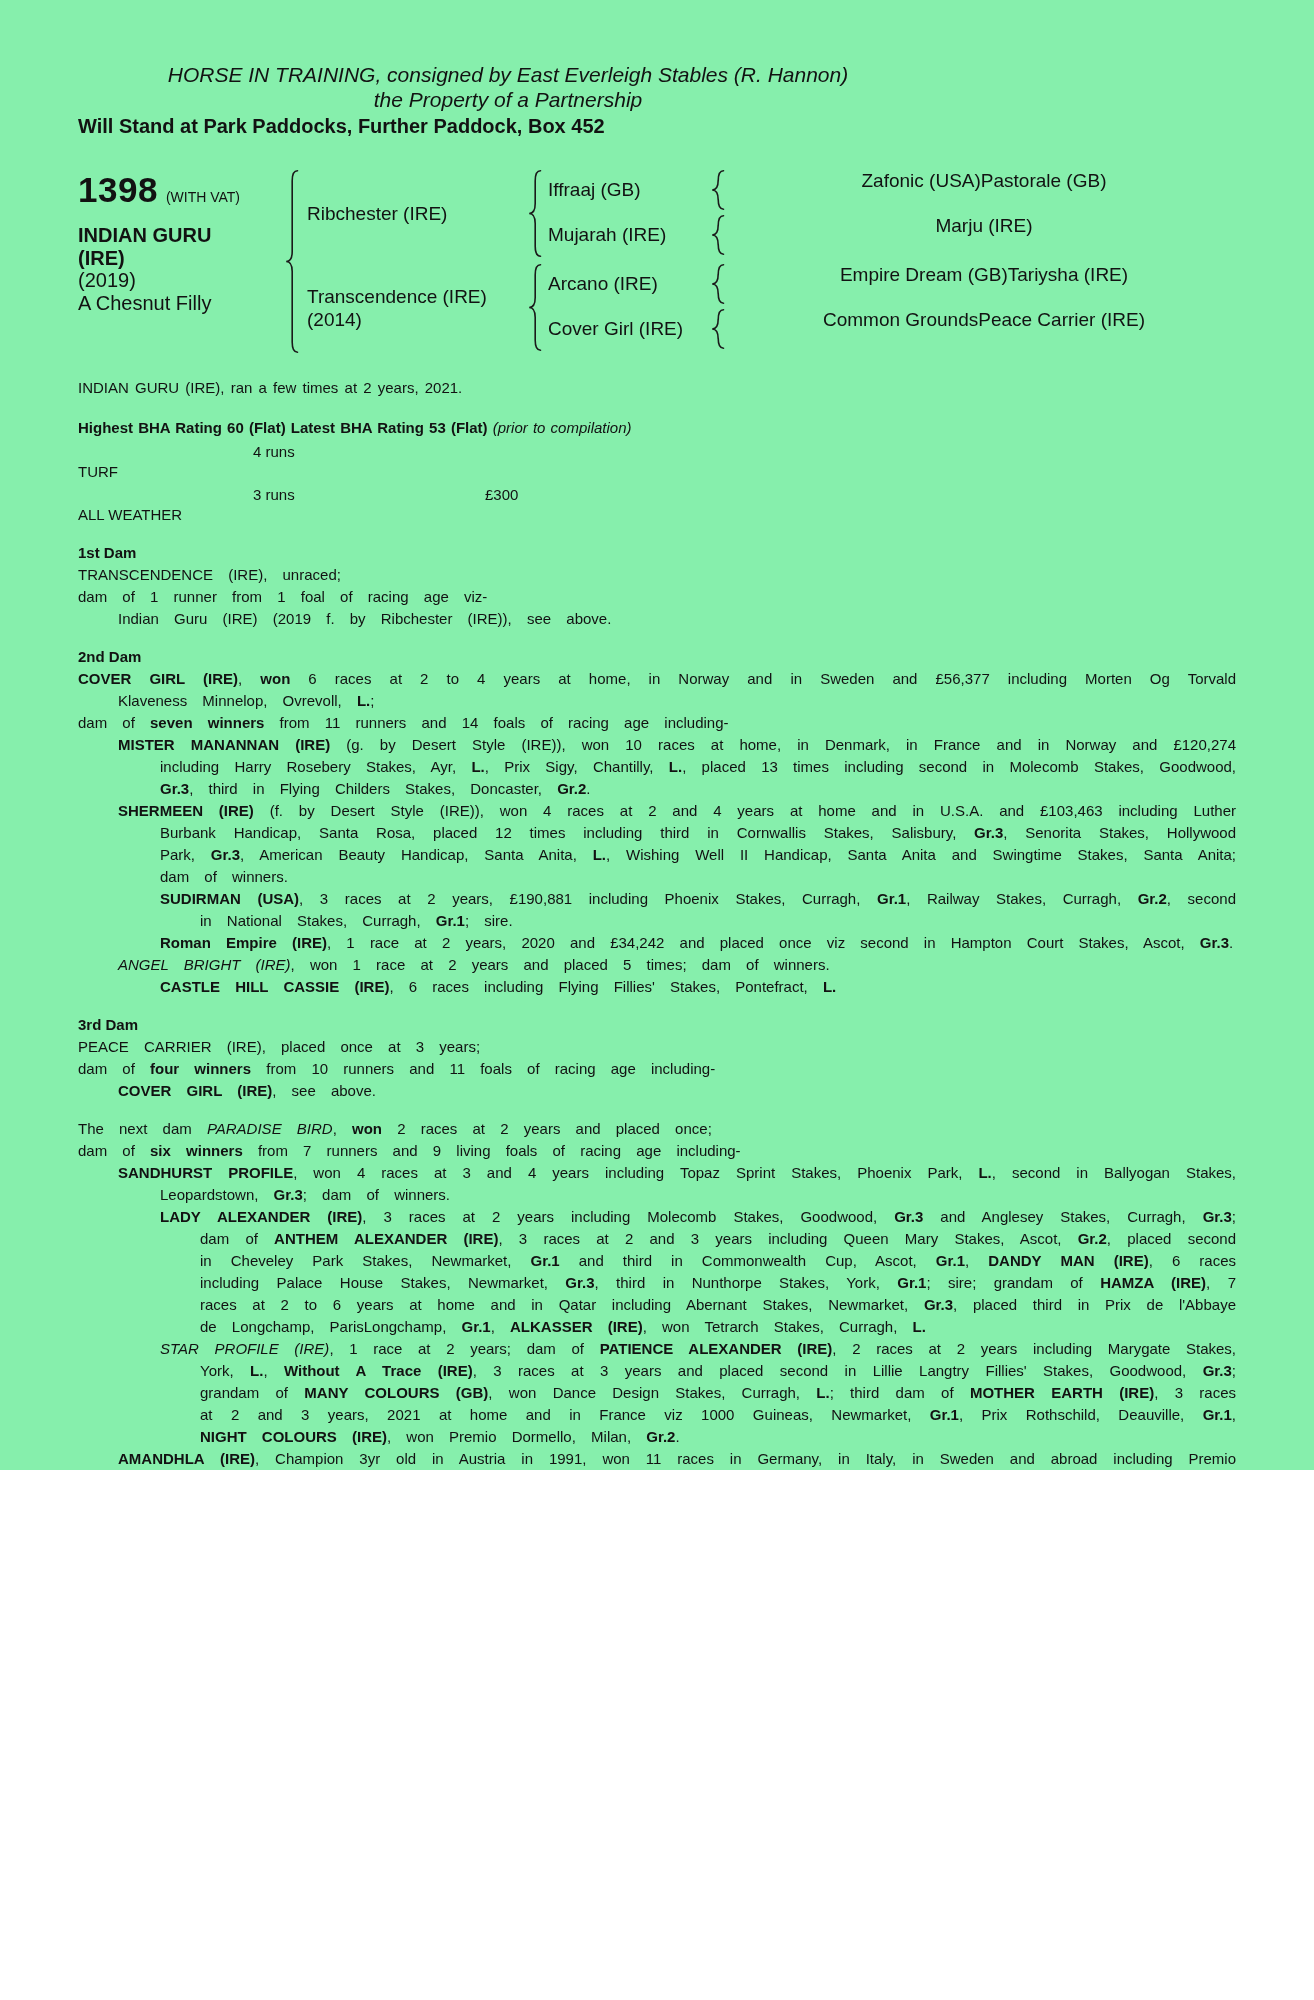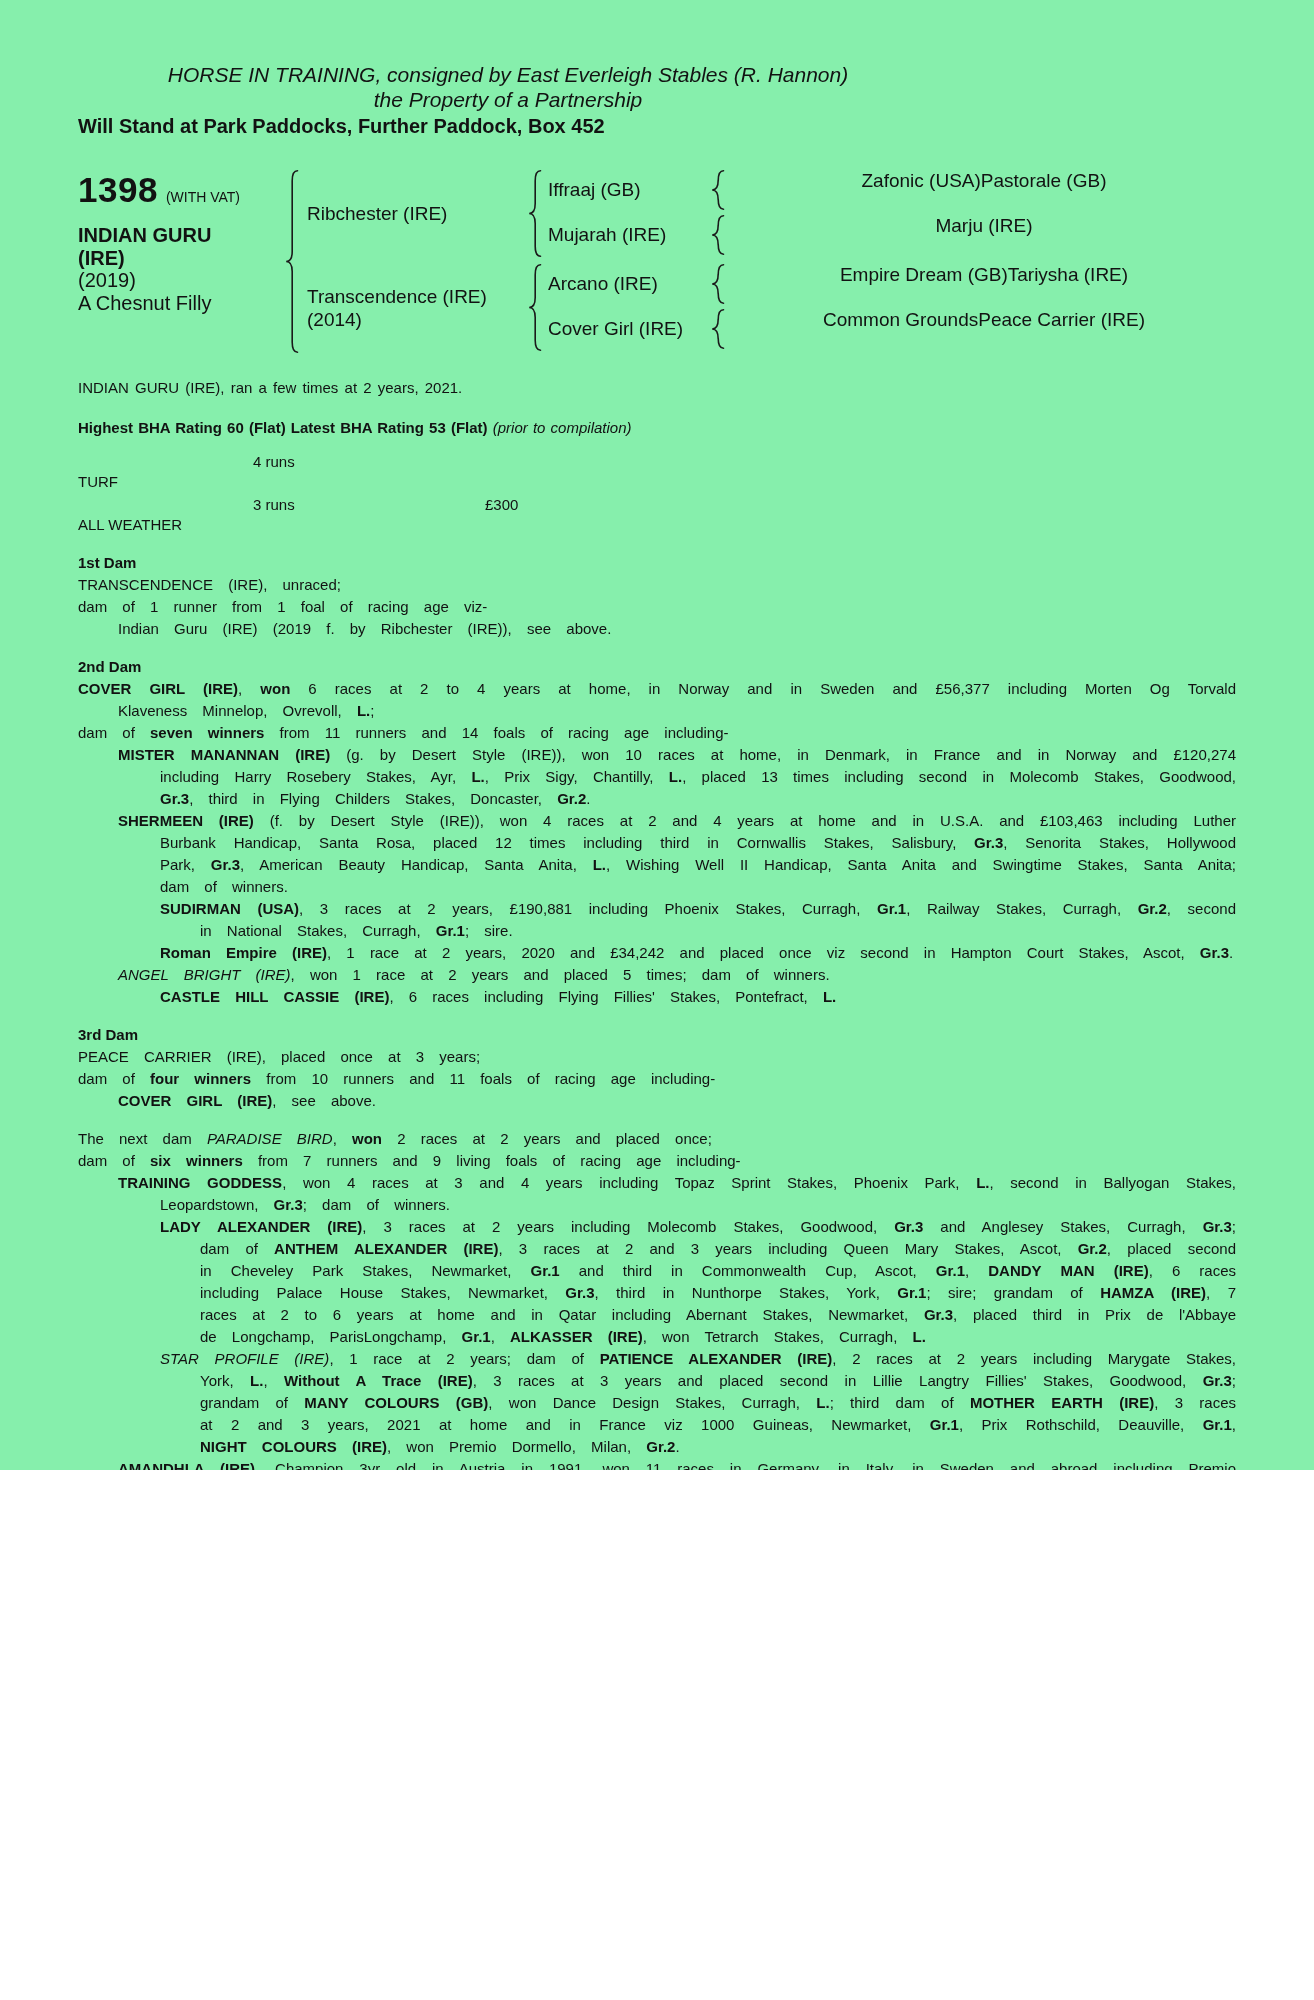--- a/index.html
+++ b/index.html
@@ -35,21 +35,21 @@
   .body-text { margin-top:24px; font-size:15px; }
   .para { text-align:justify; line-height:22px; word-spacing:11px; }
   .intro { word-spacing:2px; text-align:left; }
   .ind0 { padding-left:40px; text-indent:-40px; }
   .ind1 { margin-left:40px; padding-left:42px; text-indent:-42px; }
   .ind2 { margin-left:82px; padding-left:40px; text-indent:-40px; }
   .b { font-weight:bold; }
   .i { font-style:italic; }
 
   .ratings { margin-top:17px; line-height:23px; }
-  .rating-line { margin-bottom:11px; word-spacing:1px; }
+  .rating-line { margin-bottom:1px; word-spacing:1px; }
   .rating-row { display:flex; }
   .rating-surface { width:175px; flex:none;margin-top:20px; }
   .rating-runs { width:232px; flex:none; }
 
   .section { margin-top:16px; }
   .sec-heading { font-weight:bold; line-height:22px; }
 </style>
 </head>
 <body>
 
@@ -197,21 +197,21 @@
         </div>
         <div class="section">
           <div class="sec-heading">3rd Dam</div>
           <div class="para ind0"><span>PEACE CARRIER (IRE), placed once at 3 years;</span></div>
           <div class="para ind0"><span>dam of </span><span class="b">four winners</span><span> from 10 runners and 11 foals of racing age including-</span></div>
           <div class="para ind1"><span class="b">COVER GIRL (IRE)</span><span>, see above.</span></div>
         </div>
         <div class="section">
           <div class="para ind0"><span>The next dam </span><span class="i">PARADISE BIRD</span><span>, </span><span class="b">won</span><span> 2 races at 2 years and placed once;</span></div>
           <div class="para ind0"><span>dam of </span><span class="b">six winners</span><span> from 7 runners and 9 living foals of racing age including-</span></div>
-          <div class="para ind1"><span class="b">TRAINING GODDESS</span><span>, won 4 races at 3 and 4 years including Topaz Sprint Stakes, Phoenix Park, </span><span class="b">L.</span><span>, second in Ballyogan Stakes, Leopardstown, </span><span class="b">Gr.3</span><span>; dam of winners.</span></div>
+          <div class="para ind1"><span class="b">SANDHURST PROFILE</span><span>, won 4 races at 3 and 4 years including Topaz Sprint Stakes, Phoenix Park, </span><span class="b">L.</span><span>, second in Ballyogan Stakes, Leopardstown, </span><span class="b">Gr.3</span><span>; dam of winners.</span></div>
           <div class="para ind2"><span class="b">LADY ALEXANDER (IRE)</span><span>, 3 races at 2 years including Molecomb Stakes, Goodwood, </span><span class="b">Gr.3</span><span> and Anglesey Stakes, Curragh, </span><span class="b">Gr.3</span><span>; dam of </span><span class="b">ANTHEM ALEXANDER (IRE)</span><span>, 3 races at 2 and 3 years including Queen Mary Stakes, Ascot, </span><span class="b">Gr.2</span><span>, placed second in Cheveley Park Stakes, Newmarket, </span><span class="b">Gr.1</span><span> and third in Commonwealth Cup, Ascot, </span><span class="b">Gr.1</span><span>, </span><span class="b">DANDY MAN (IRE)</span><span>, 6 races including Palace House Stakes, Newmarket, </span><span class="b">Gr.3</span><span>, third in Nunthorpe Stakes, York, </span><span class="b">Gr.1</span><span>; sire; grandam of </span><span class="b">HAMZA (IRE)</span><span>, 7 races at 2 to 6 years at home and in Qatar including Abernant Stakes, Newmarket, </span><span class="b">Gr.3</span><span>, placed third in Prix de l'Abbaye de Longchamp, ParisLongchamp, </span><span class="b">Gr.1</span><span>, </span><span class="b">ALKASSER (IRE)</span><span>, won Tetrarch Stakes, Curragh, </span><span class="b">L.</span></div>
           <div class="para ind2"><span class="i">STAR PROFILE (IRE)</span><span>, 1 race at 2 years; dam of </span><span class="b">PATIENCE ALEXANDER (IRE)</span><span>, 2 races at 2 years including Marygate Stakes, York, </span><span class="b">L.</span><span>, </span><span class="b">Without A Trace (IRE)</span><span>, 3 races at 3 years and placed second in Lillie Langtry Fillies' Stakes, Goodwood, </span><span class="b">Gr.3</span><span>; grandam of </span><span class="b">MANY COLOURS (GB)</span><span>, won Dance Design Stakes, Curragh, </span><span class="b">L.</span><span>; third dam of </span><span class="b">MOTHER EARTH (IRE)</span><span>, 3 races at 2 and 3 years, 2021 at home and in France viz 1000 Guineas, Newmarket, </span><span class="b">Gr.1</span><span>, Prix Rothschild, Deauville, </span><span class="b">Gr.1</span><span>, </span><span class="b">NIGHT COLOURS (IRE)</span><span>, won Premio Dormello, Milan, </span><span class="b">Gr.2</span><span>.</span></div>
           <div class="para ind1"><span class="b">AMANDHLA (IRE)</span><span>, Champion 3yr old in Austria in 1991, won 11 races in Germany, in Italy, in Sweden and abroad including Premio Signorino, Rome, </span><span class="b">L.</span></div>
         </div>
       </div>
   </div>
 
 </div>
 
 </body></html>

